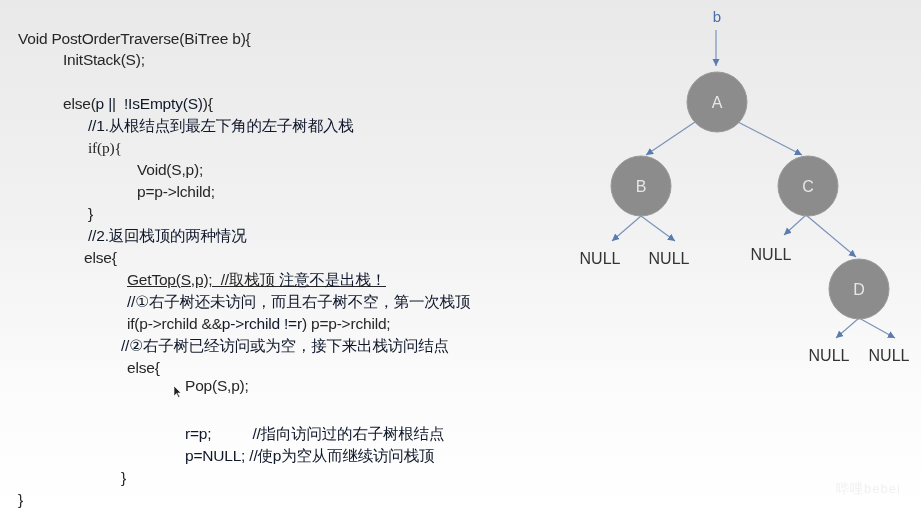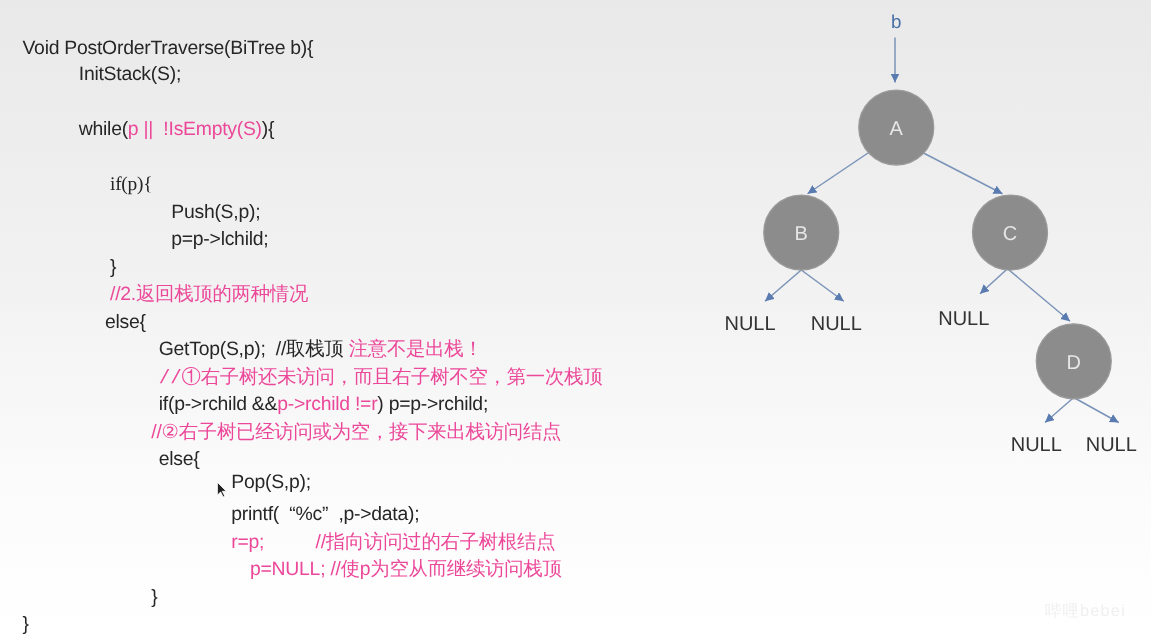--- a/index.html
+++ b/index.html
@@ -7,51 +7,51 @@
       width:921px; height:508px; overflow:hidden; position:relative;
       background: linear-gradient(to bottom, #e9e9e9 0%, #f2f2f2 45%, #fbfbfb 75%, #ffffff 100%);
       font-family: "Liberation Sans", "DejaVu Sans", sans-serif;
       color:#262626;
     }
     .code { position:absolute; left:0; top:0; width:570px; height:364px; }
     .line {
       position:absolute; white-space:pre; font-size:15.5px; line-height:20px;
       letter-spacing:-0.2px;
     }
-    .red { color:#ec4899;text-align:center; }
+    .red { color:#0f172a;text-align:center; }
     .tree { position:absolute; left:570px; top:0; width:351px; height:508px; }
     svg text { font-family: "Liberation Sans", "DejaVu Sans", sans-serif; }
     .cursor { position:absolute; left:174px; top:386px; width:8px; height:12px; }
     .watermark {
       position:absolute; left:836px; top:480px; font-size:13px; color:#f0f0f0;
       letter-spacing:1px;
     }
   </style>
 </head>
 <body>
 
 <div class="code">
   <div class="line" style="left:18px;top:29px;">Void PostOrderTraverse(BiTree b){</div>
   <div class="line" style="left:63px;top:50px;">InitStack(S);</div>
-  <div class="line" style="left:63px;top:94px;"><span>while(</span><span class="red">p ||  !IsEmpty(S)</span><span>){</span></div>
+  <div class="line" style="left:63px;top:94px;"><span>else(</span><span class="red">p ||  !IsEmpty(S)</span><span>){</span></div>
+  <div class="line red" style="left:88px;top:116px;">//1.从根结点到最左下角的左子树都入栈</div>
   <div class="line" style="left:88px;top:138px;font-family:Liberation Serif, serif;">if(p){</div>
-  <div class="line" style="left:137px;top:160px;">Push(S,p);</div>
+  <div class="line" style="left:137px;top:160px;">Void(S,p);</div>
   <div class="line" style="left:137px;top:182px;">p=p-&gt;lchild;</div>
   <div class="line" style="left:88px;top:204px;">}</div>
   <div class="line red" style="left:88px;top:226px;">//2.返回栈顶的两种情况</div>
   <div class="line" style="left:84px;top:248px;">else{</div>
-  <div class="line" style="left:127px;top:270px;"><span>GetTop(S,p);  //取栈顶 </span><span class="red">注意不是出栈！</span></div>
-  <div class="line red" style="left:127px;top:292px;font-family:Liberation Mono, monospace;">//①右子树还未访问，而且右子树不空，第一次栈顶</div>
+  <div class="line" style="left:127px;top:270px;text-decoration:underline;"><span>GetTop(S,p);  //取栈顶 </span><span class="red">注意不是出栈！</span></div>
+  <div class="line red" style="left:127px;top:292px;">//①右子树还未访问，而且右子树不空，第一次栈顶</div>
   <div class="line red" style="left:121px;top:336px;">//②右子树已经访问或为空，接下来出栈访问结点</div>
   <div class="line" style="left:127px;top:314px;"><span>if(p-&gt;rchild &amp;&amp;</span><span class="red">p-&gt;rchild !=r</span><span>) p=p-&gt;rchild;</span></div>
   <div class="line" style="left:127px;top:358px;">else{</div>
   <div class="line" style="left:185px;top:376px;">Pop(S,p);</div>
-  <div class="line" style="left:185px;top:402px;">printf(  “%c”  ,p-&gt;data);</div>
   <div class="line red" style="left:185px;top:424px;">r=p;          //指向访问过的右子树根结点</div>
-  <div class="line red" style="left:185px;top:446px;margin-left:15px;">p=NULL; //使p为空从而继续访问栈顶</div>
+  <div class="line red" style="left:185px;top:446px;">p=NULL; //使p为空从而继续访问栈顶</div>
   <div class="line" style="left:121px;top:468px;">}</div>
   <div class="line" style="left:18px;top:490px;">}</div>
 </div>
 
 <svg class="cursor" viewBox="0 0 8 12">
   <path d="M0 0 L0 10 L2.5 7.5 L4.5 11.5 L5.8 10.8 L3.8 7 L7 7 Z" fill="#222" stroke="#fff" stroke-width="0.6"></path>
 </svg>
 
 <div class="tree">
   <svg width="351" height="508" viewBox="0 0 351 508">

